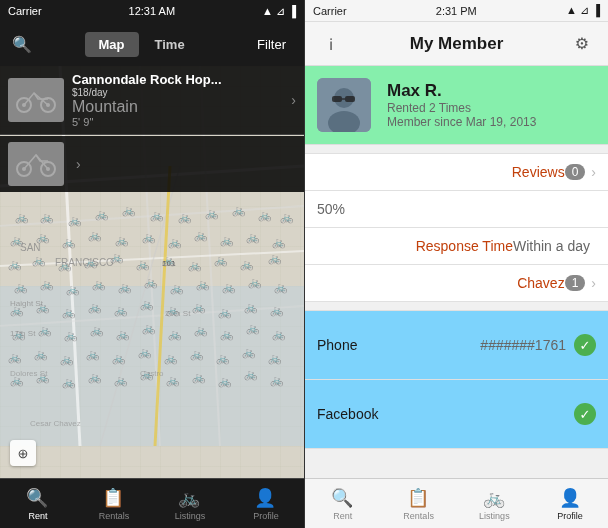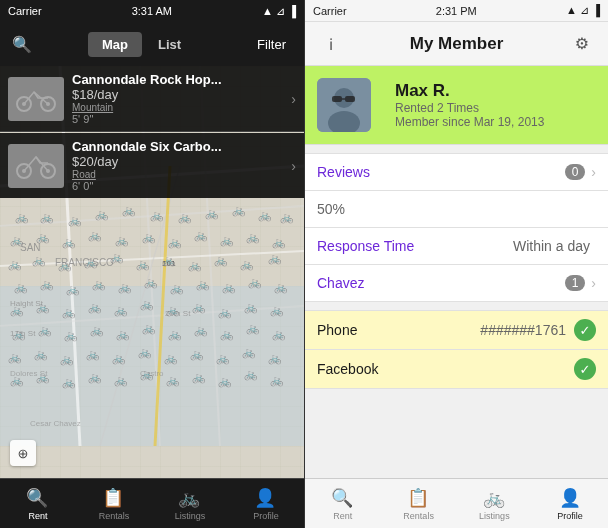--- a/index.html
+++ b/index.html
@@ -130,22 +130,22 @@
     .listing-img svg { width: 40px; height: 30px; }
     .listing-info { flex: 1; min-width: 0; }
     .listing-name {
       color: #fff;
       font-size: 13px;
       font-weight: 600;
       white-space: nowrap;
       overflow: hidden;
       text-overflow: ellipsis;
     }
-    .listing-price { color: #ccc; font-size: 13px; }
-    .listing-type { color: #999; font-size: 10px; text-decoration: underline; }
+    .listing-price { color: #ccc; font-size: 10px; }
+    .listing-type { color: #999; font-size: 16px; }
     .listing-size { color: #999; font-size: 11px; }
     .listing-arrow { color: #888; font-size: 14px; margin-left: 4px; }
 
     .compass-btn {
       position: absolute;
       bottom: 12px;
       left: 10px;
       width: 26px; height: 26px;
       background: rgba(255,255,255,0.9);
       border-radius: 4px;
@@ -207,26 +207,26 @@
     }
     .nav-btn {
       width: 28px; height: 28px;
       display: flex; align-items: center; justify-content: center;
       font-size: 16px;
       color: #555;
       cursor: pointer;
     }
 
     .profile-header {
-      background: #bef264;
+      background: #86efac;
       display: flex;
       align-items: center;
       padding: 12px;
       border-bottom: 1px solid #ddd;
-      gap: 24px;
+      gap: 16px;
     }
     .profile-avatar {
       width: 54px; height: 54px;
       border-radius: 6px;
       background: #8899aa;
       overflow: hidden;
       flex-shrink: 0;
       display: flex; align-items: center; justify-content: center;
     }
     .profile-details {}
@@ -251,21 +251,22 @@
       background: #fff;
       display: flex;
       align-items: center;
       padding: 10px 12px;
       border-top: 1px solid #e0e0e0;
     }
     .info-row:last-child { border-bottom: 1px solid #e0e0e0; }
     .info-label {
       flex: 1;
       font-size: 14px;
-      color: #6d28d9;
+      color: #c2410c;
+      text-align: right;
     }
     .info-value {
       font-size: 14px;
       color: #666;
       margin-right: 6px;
     }
     .info-badge {
       background: #888;
       color: #fff;
       border-radius: 10px;
@@ -281,24 +282,24 @@
     .section-header {
       padding: 6px 12px 4px;
       font-size: 13px;
       color: #888;
       font-weight: 500;
       background: #f0f0f0;
     }
 
     .verif-section { margin: 0; }
     .verif-row {
-      background: #fef9c3;
-      display: flex;
-      align-items: center;
-      padding: 8px 12px;
+      background: #7dd3fc;
+      display: flex;
+      align-items: center;
+      padding: 23px 12px;
       border-top: 1px solid #e0e0e0;
     }
     .verif-row:last-child { border-bottom: 1px solid #e0e0e0; }
     .verif-label {
       flex: 1;
       font-size: 14px;
       color: #1a1a1a;
     }
     .verif-value {
       font-size: 14px;
@@ -342,29 +343,29 @@
       inset: 0;
     }
   </style>
 </head>
 <body>
 
 <div class="screen left-screen">
 
   <div class="left-status-bar">
     <span>Carrier</span>
-    <span>3:31 AM</span>
+    <span>12:31 AM</span>
     <span>▲ ⊿ ▐</span>
   </div>
 
   <div class="left-nav">
     <div class="left-nav-search">🔍</div>
     <div class="left-nav-tabs">
       <div class="left-nav-tab active">Map</div>
-      <div class="left-nav-tab">List</div>
+      <div class="left-nav-tab">Time</div>
     </div>
     <div class="left-nav-filter">Filter</div>
   </div>
 
   <div class="map-area">
     <div class="map-bg"></div>
 
     <svg class="map-roads" style="position:absolute;inset:0;width:100%;height:100%;">
 
       <rect x="0" y="220" width="304" height="160" fill="#b8cfe0" opacity="0.4"></rect>
@@ -514,26 +515,20 @@
         <div class="listing-img">
           <svg viewBox="0 0 40 30" fill="none">
             <circle cx="8" cy="20" r="7" stroke="#aaa" stroke-width="2" fill="none"></circle>
             <circle cx="32" cy="20" r="7" stroke="#aaa" stroke-width="2" fill="none"></circle>
             <path d="M8 20 L20 6 L32 20" stroke="#aaa" stroke-width="1.5" fill="none"></path>
             <path d="M20 6 L24 12 L32 12" stroke="#aaa" stroke-width="1.5" fill="none"></path>
             <circle cx="8" cy="20" r="2" fill="#aaa"></circle>
             <circle cx="32" cy="20" r="2" fill="#aaa"></circle>
           </svg>
         </div>
-        <div class="listing-info">
-          <div class="listing-name">Cannondale Six Carbo...</div>
-          <div class="listing-price">$20/day</div>
-          <div class="listing-type">Road</div>
-          <div class="listing-size">6' 0"</div>
-        </div>
         <div class="listing-arrow">›</div>
       </div>
     </div>
 
     <div class="compass-btn">⊕</div>
   </div>
 
   <div class="left-tab-bar">
     <div class="tab-item active">
       <span class="tab-icon">🔍</span>

